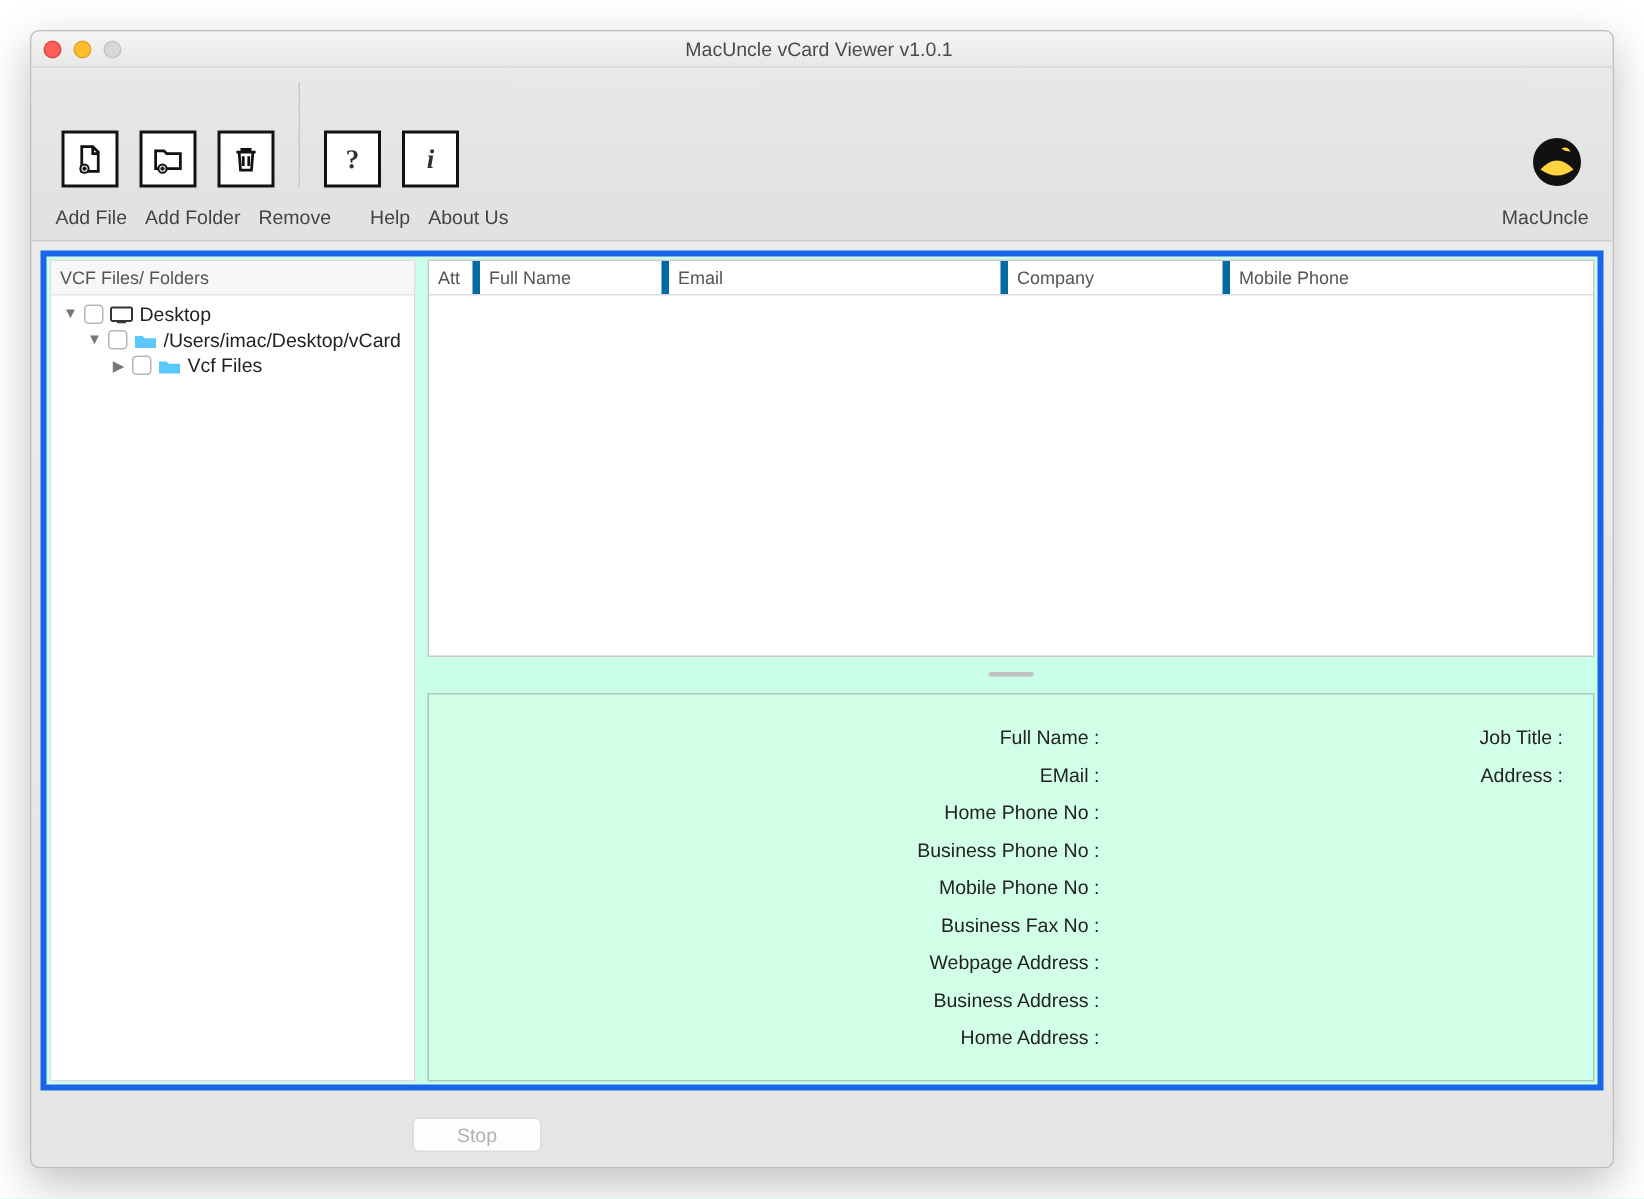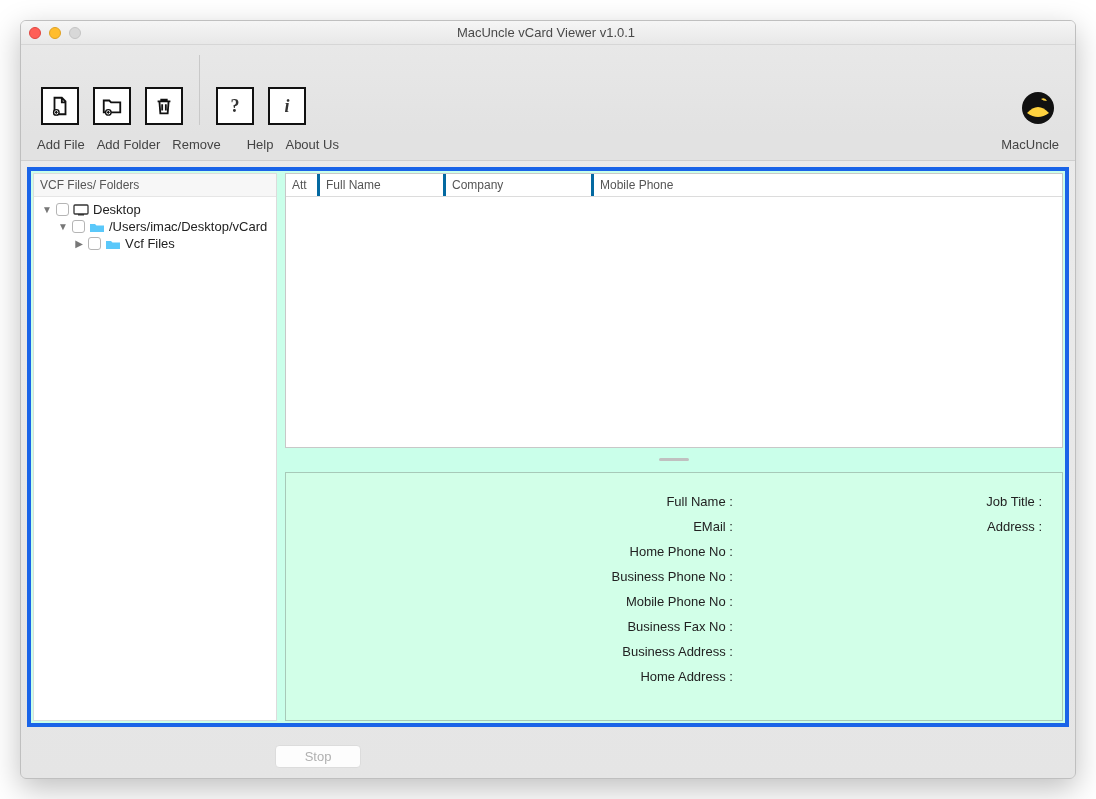--- a/index.html
+++ b/index.html
@@ -161,21 +161,21 @@
   }
   .thead {
     display: flex;
     border-bottom: 1px solid #dcdcdc;
     background: #fff;
     font-size: 12px;
     color: #555;
   }
   .thead div {
     padding: 4px 6px;
-    border-right: 3px solid #0369a1;
+    border-right: 5px solid #0369a1;
   }
   .col-att { width: 34px; }
   .col-name { width: 126px; }
   .col-email { width: 226px; }
   .col-company { width: 148px; }
   .col-phone { flex: 1; border-right: none !important; }
 
   .splitter {
     height: 8px;
     position: relative;
@@ -327,36 +327,38 @@
 
         </div>
       </div>
 
       <div class="rightpane">
 
         <div class="table-wrap">
           <div class="thead">
             <div class="col-att">Att</div>
             <div class="col-name">Full Name</div>
+            <div class="col-email">Email</div>
             <div class="col-company">Company</div>
             <div class="col-phone">Mobile Phone</div>
           </div>
           <div style="flex:1;"></div>
         </div>
 
         <div class="splitter"></div>
 
         <div class="details">
           <div class="details-col">
             <div class="dl">Full Name :</div>
             <div class="dl">EMail :</div>
             <div class="dl">Home Phone No :</div>
             <div class="dl">Business Phone No :</div>
             <div class="dl">Mobile Phone No :</div>
             <div class="dl">Business Fax No :</div>
+            <div class="dl">Webpage Address :</div>
             <div class="dl">Business Address :</div>
             <div class="dl">Home Address :</div>
           </div>
           <div class="details-col col2">
             <div class="dl">Job Title :</div>
             <div class="dl">Address :</div>
           </div>
         </div>
 
       </div>

